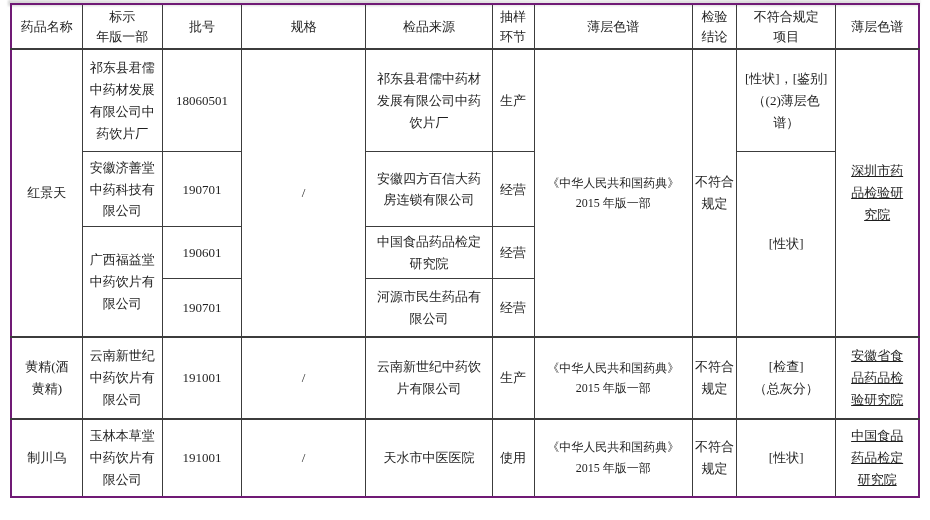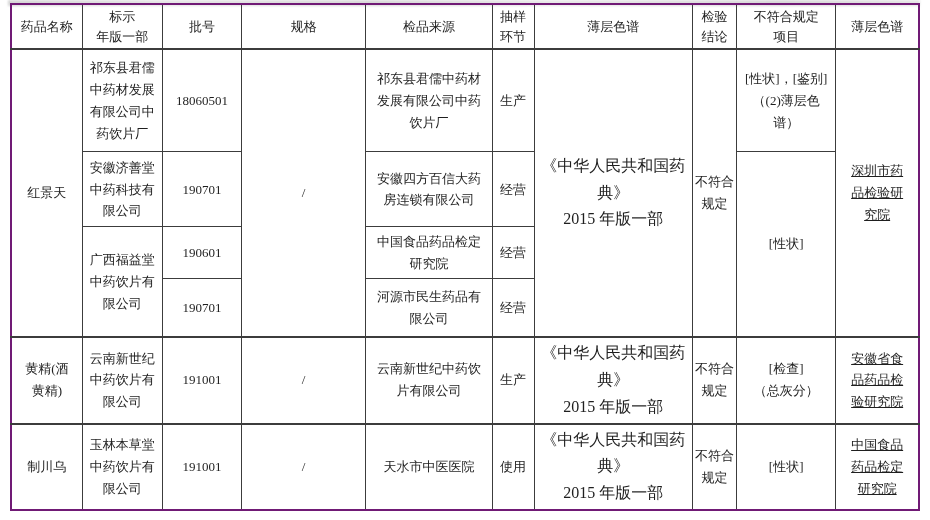--- a/index.html
+++ b/index.html
@@ -45,21 +45,21 @@
   tr.hr{height:42px;}
   tr.r1{height:95px;}
   tr.r2{height:75px;margin-left:12px;}
   tr.r3{height:52px;}
   tr.r4{height:58px;}
   tr.r5{height:65px;}
   tr.r6{height:78px;}
   td.c-drug{padding:2px 8px;}
   td.c-manu{padding:2px 6px;}
   td.c-src{padding:2px 10px;}
-  td.c-basis{font-size:16px;padding:2px 3px;}
+  td.c-basis{font-size:12px;padding:2px 3px;}
   td.c-concl{padding:2px 2px;}
   td.c-defect{padding:18px 4px;}
   td.c-agency{padding:2px 10px;text-decoration:underline;}
 </style>
 </head>
 <body>
 
 <div class="top-ghost"></div>
 
 <table class="report">

